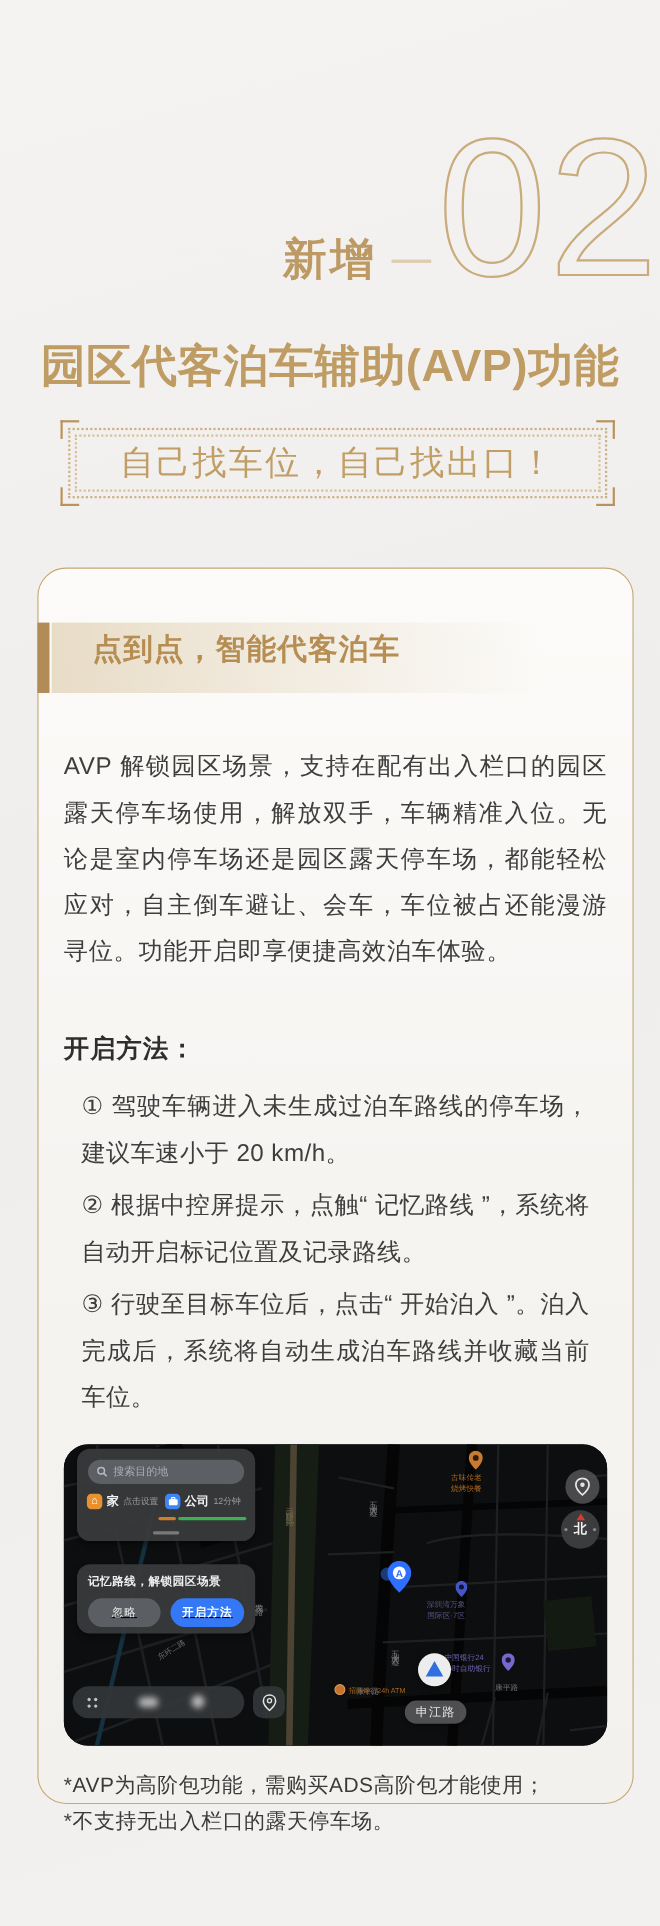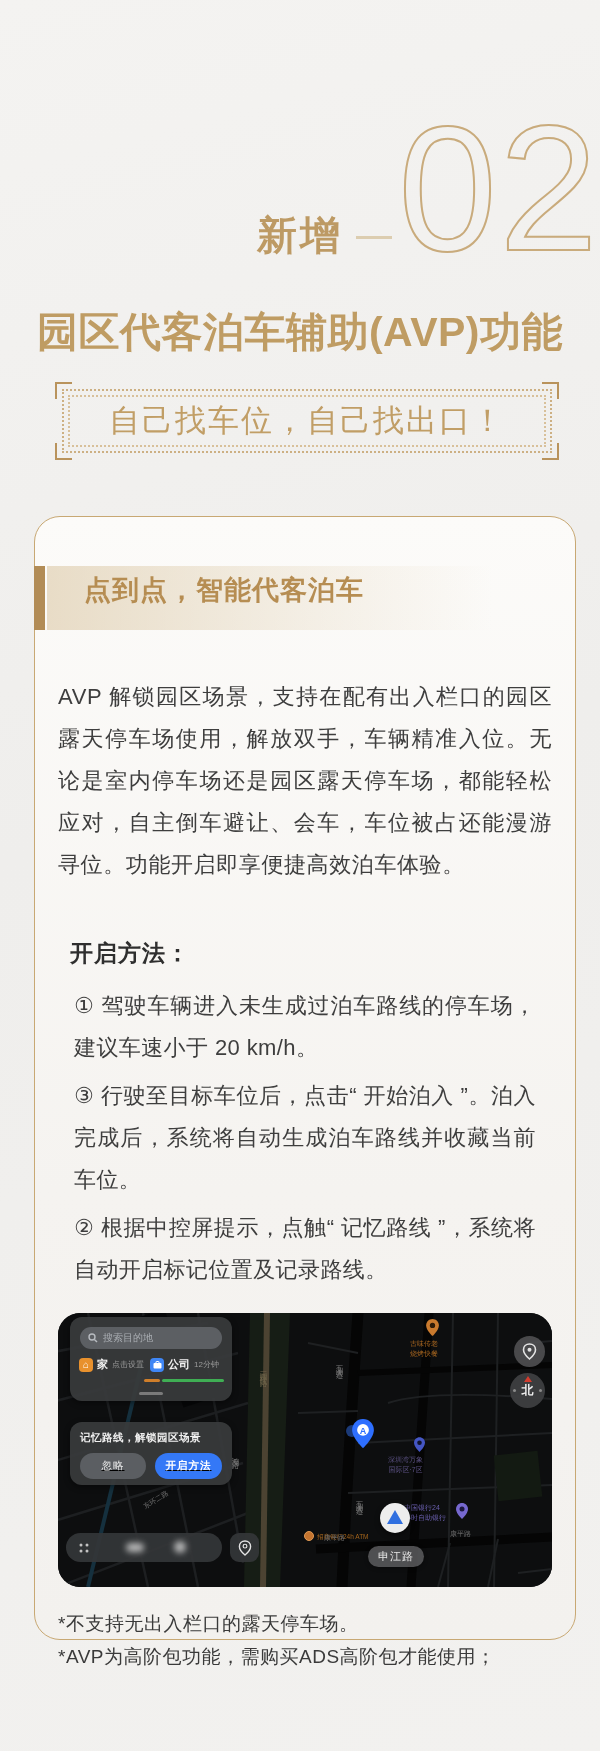--- a/index.html
+++ b/index.html
@@ -32,21 +32,21 @@
         border:1px solid #c8a873;border-radius:26px;
         background:linear-gradient(180deg,#fcfbf9 0%,#f5f3f0 60%,#f3f1ee 100%);
         padding:0 23px;box-sizing:border-box;}
   .sec-head{position:relative;margin-top:49px;height:64px;display:flex;align-items:flex-end;}
   .sec-bar{position:absolute;left:-24px;top:0;width:11px;height:64px;background:#b28c56;}
   .sec-hl{position:absolute;left:-11px;top:0;right:60px;height:64px;
         background:linear-gradient(90deg,rgba(222,204,172,.65) 0%,rgba(228,214,188,.35) 55%,rgba(228,214,188,0) 100%);}
   .sec-title{position:relative;padding-left:26px;font-size:27px;font-weight:bold;color:#b68d52;letter-spacing:1px;}
   .body-text{margin:46px 0 0;font-size:22px;line-height:42px;color:#3e3e3e;
         text-align:justify;letter-spacing:0.6px;}
-  .method{margin:52px 12px 0;font-size:23px;font-weight:bold;color:#2e2e2e;letter-spacing:1px;}
+  .method{margin:52px 0 0;font-size:23px;font-weight:bold;color:#2e2e2e;letter-spacing:1px;}
   .step{margin:16px 16px 6px;font-size:22px;line-height:42px;color:#3e3e3e;text-align:justify;letter-spacing:0.4px;}
   .step + .step{margin-top:0;}
   .foot{margin:4px 0 0;font-size:19px;line-height:29px;color:#3a3a3a;letter-spacing:0.5px;}
   .foot-wrap{margin-top:22px;}
   
   .map{position:relative;margin:22px auto 0;width:494px;height:274px;border-radius:22px;
        overflow:hidden;background:#0d0e0f;}
   .map svg.roads{position:absolute;inset:0;}
   .m-abs{position:absolute;}
   .m-card{background:rgba(56,58,60,.94);border-radius:12px;box-shadow:0 2px 6px rgba(0,0,0,.45);}
@@ -130,22 +130,22 @@
   <section class="card">
     <div class="sec-head">
       <span class="sec-bar"></span>
       <span class="sec-hl"></span>
       <h2 class="sec-title">点到点，智能代客泊车</h2>
     </div>
 
     <p class="body-text">AVP 解锁园区场景，支持在配有出入栏口的园区露天停车场使用，解放双手，车辆精准入位。无论是室内停车场还是园区露天停车场，都能轻松应对，自主倒车避让、会车，车位被占还能漫游寻位。功能开启即享便捷高效泊车体验。</p>
     <p class="method">开启方法：</p>
     <p class="step">① 驾驶车辆进入未生成过泊车路线的停车场，建议车速小于 20 km/h。</p>
+    <p class="step">② 根据中控屏提示，点触“ 记忆路线 ”，系统将自动开启标记位置及记录路线。</p>
     <p class="step">③ 行驶至目标车位后，点击“ 开始泊入 ”。泊入完成后，系统将自动生成泊车路线并收藏当前车位。</p>
-    <p class="step">② 根据中控屏提示，点触“ 记忆路线 ”，系统将自动开启标记位置及记录路线。</p>
 
     <div class="map">
       <svg class="roads" width="494" height="274" viewBox="0 0 494 274">
         <rect width="494" height="274" fill="#0d0e0f"></rect>
         <g stroke="#1d1f21" stroke-width="2.5" fill="none">
           <path d="M-10 40 L150 10"></path>
             <path d="M-10 90 L180 40"></path>
             <path d="M-10 150 L190 90"></path>
           <path d="M-10 210 L185 150"></path>
             <path d="M0 274 L190 200"></path>
@@ -291,17 +291,17 @@
       </div>
       <div class="m-abs dock-btn">
         <svg width="14" height="16" viewBox="0 0 15 17">
           <path d="M7.5 1 C4 1 1.5 3.5 1.5 6.8 C1.5 11 7.5 16 7.5 16 S13.5 11 13.5 6.8 C13.5 3.5 11 1 7.5 1 Z" fill="none" stroke="#e3e3e3" stroke-width="1.5"></path>
           <circle cx="7.5" cy="6.5" r="2" fill="none" stroke="#e3e3e3" stroke-width="1.3"></circle>
         </svg>
       </div>
     </div>
 
     <div class="foot-wrap">
+      <p class="foot">*AVP为高阶包功能，需购买ADS高阶包才能使用；</p>
       <p class="foot">*不支持无出入栏口的露天停车场。</p>
-      <p class="foot">*AVP为高阶包功能，需购买ADS高阶包才能使用；</p>
     </div>
   </section>
 </div>
 
 </body></html>

